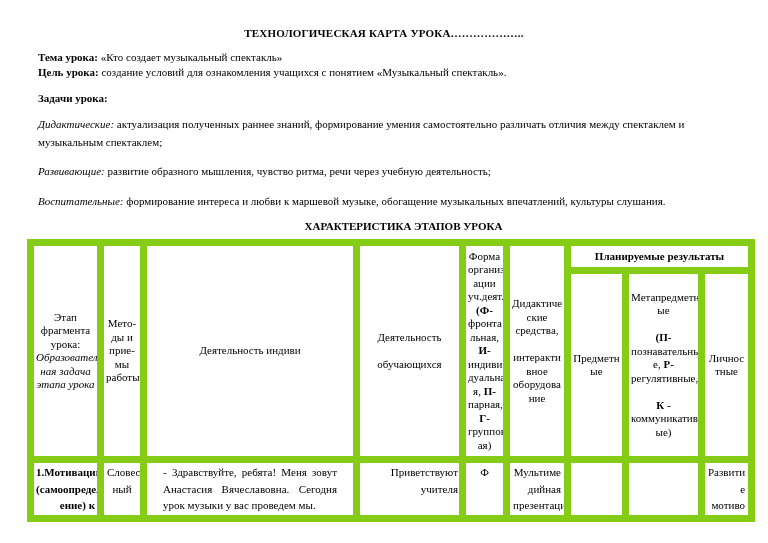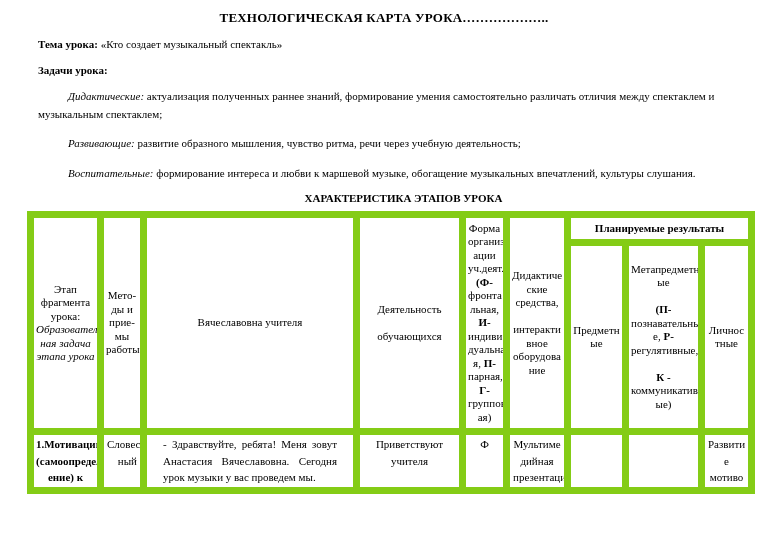--- a/index.html
+++ b/index.html
@@ -1,61 +1,62 @@
 <!DOCTYPE html>
 <html><head>
 <meta charset="utf-8">
 <style>
   html,body { margin:0; padding:0; }
   body {
     width:768px; height:543px; background:#ffffff; color:#000;
     font-family:"Liberation Serif", serif; font-size:11px; overflow:hidden;
   }
   .doc-title {
-    padding-top:10px; text-align:center; font-weight:bold; font-size:13px;
+    padding-top:27px; text-align:center; font-weight:bold; font-size:11px;
     letter-spacing:.2px;
   }
   .meta-block { margin:11px 38px 12px 38px; line-height:15px; }
   .meta-line .lbl { font-weight:bold; }
   .tasks-heading { margin:11px 38px 0 38px; font-weight:bold; }
   .para { margin:12px 38px 0 38px; line-height:17.5px; }
-  .para .lbl { font-style:italic;margin-left:30px; }
+  .para .lbl { font-style:italic; }
   .table-heading { margin-top:10px; text-align:center; font-weight:bold;padding-left:39px; }
 
   table.grid {
     border-collapse:collapse; table-layout:fixed;
     margin:7px 0 0 27px; width:721px;
   }
   table.grid td {
     border:7px solid #84cc16; padding:0 2px;
     text-align:center; vertical-align:middle;
     white-space:pre-line; line-height:13.5px; overflow:hidden;
   }
   td.planned { height:21px; font-weight:bold; line-height:14px; }
   tr.hrow2 td { height:182px; }
   .b { font-weight:bold; }
   .i { font-style:italic; }
   td.lh15 { line-height:16.5px; }
   tr.body-row td {
-    height:48px; vertical-align:top; text-align:center;
+    height:48px; vertical-align:top; text-align:right;
     line-height:16.6px; padding:1px 3px;
   }
   tr.body-row td.c-stage { font-weight:bold; padding-left:2px; padding-right:2px; }
-  tr.body-row td.c-methods { text-align:right; }
+  tr.body-row td.c-methods { text-align:center; }
   tr.body-row td.c-teacher { text-align:justify; padding:1px 16px; }
   tr.body-row td.c-students { padding:1px 1px; }
   tr.body-row td.c-form { text-align:center; }
 </style>
 </head>
 <body>
 
 <div class="doc-title">ТЕХНОЛОГИЧЕСКАЯ КАРТА УРОКА………………..</div>
 
 <div class="meta-block">
   <div class="meta-line"><span class="lbl">Тема урока:</span><span> «Кто создает музыкальный спектакль»</span></div>
+  <div class="meta-line"><span class="lbl">Цель урока:</span><span> создание условий для ознакомления учащихся с понятием «Музыкальный спектакль».</span></div>
 </div>
 
 <div class="tasks-heading">Задачи урока:</div>
 
 <div class="para"><span class="lbl">Дидактические:</span><span> актуализация полученных раннее знаний, формирование умения самостоятельно различать отличия между спектаклем и музыкальным спектаклем;</span></div>
 <div class="para"><span class="lbl">Развивающие:</span><span> развитие образного мышления, чувство ритма, речи через учебную деятельность;</span></div>
 <div class="para"><span class="lbl">Воспитательные:</span><span> формирование интереса и любви к маршевой музыке, обогащение музыкальных впечатлений, культуры слушания.</span></div>
 
 <div class="table-heading">ХАРАКТЕРИСТИКА ЭТАПОВ УРОКА</div>
 
@@ -77,21 +78,21 @@
 фрагмента
 урока:
 </span><span class="i">Образователь
 ная задача
 этапа урока</span></td>
     <td rowspan="2">Мето-
 ды и
 прие-
 мы
 работы</td>
-    <td rowspan="2">Вячеславовна учителя</td>
+    <td rowspan="2">Деятельность индиви</td>
     <td rowspan="2" class="lh15">Деятельность
 
 обучающихся</td>
     <td rowspan="2"><span>Форма
 организ
 ации
 уч.деят.
 </span><span class="b">(Ф-</span><span>
 фронта
 льная,

